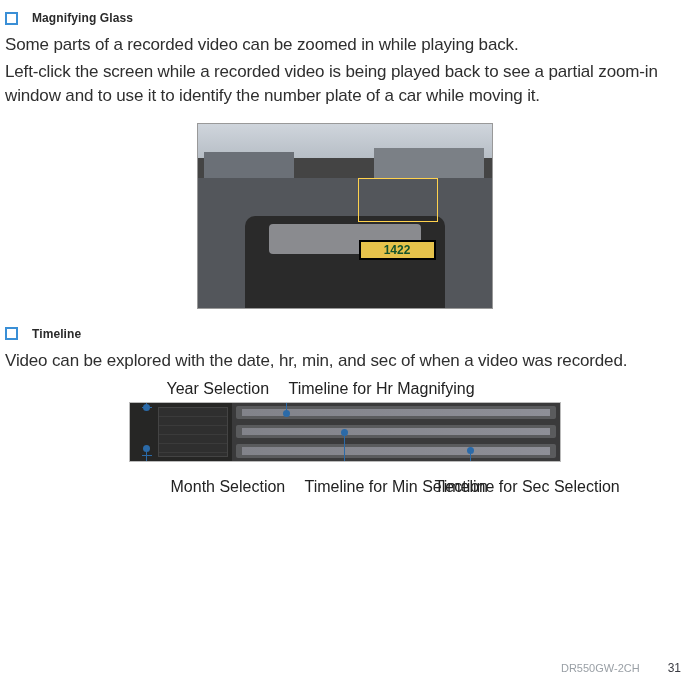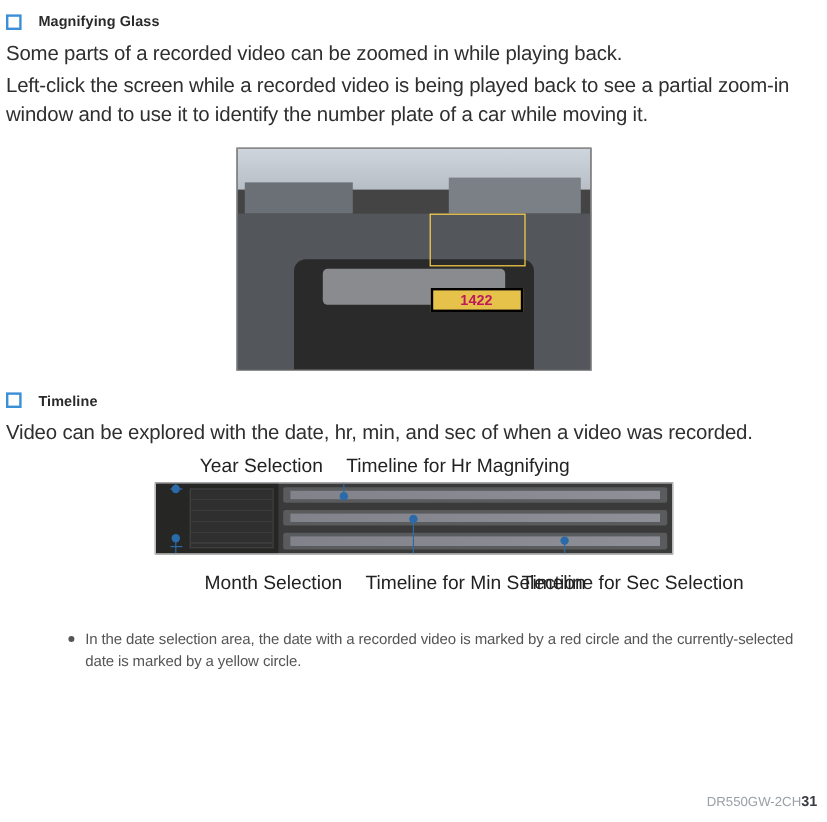--- a/index.html
+++ b/index.html
@@ -62,21 +62,21 @@
     .vs-road { position:absolute; top:54px; left:0; right:0; bottom:0; background:#53565b; }
     .vs-car { position:absolute; bottom:0; left:50%; transform:translateX(-50%); width:200px; height:92px; background:#2a2a2a; border-radius:10px 10px 0 0; }
     .vs-car-window { position:absolute; top:8px; left:24px; right:24px; height:30px; background:#8a8b8f; border-radius:4px; }
     .vs-zoom-box {
       position:absolute; top:54px; right:54px; width:80px; height:44px;
       border:1px solid #ffd24d; background: transparent;
     }
     .vs-plate {
       position:absolute; bottom:48px; right:56px; width:77px; height:20px;
       background:#e6c24b; border:2px solid #000; font-size:12px; font-weight:700;
-      color:#be185d; display:flex; align-items:center; justify-content:center;
+      color:#14532d; display:flex; align-items:center; justify-content:center;
       font-family: Arial, sans-serif;
     }
     
     .timeline-wrap {
       margin-top: 6px;
       display: flex;
       flex-direction: column;
       align-items: center;
     }
     .timeline-labels-top {
@@ -202,23 +202,23 @@
       content:""; position:absolute; left:0; top:6px;
       width:5px; height:5px; background:#555; border-radius:50%;
     }
 
     .footer {
       position: absolute;
       bottom: 10px;
       right: 8px;
       font-size: 11px;
       color:#9aa0a6;
-      display:flex; align-items:baseline; 
-    }
-    .footer .page { font-weight:700; color:#3a3b42; font-size:12px; }
+      display:flex; align-items:baseline; gap:12px;
+    }
+    .footer .page { font-weight:400; color:#3a3b42; font-size:12px;margin-left:16px; }
   </style>
 </head>
 <body>
 
 <div class="section-header">
   <span class="square-bullet"></span>
   <span class="section-title">Magnifying Glass</span>
 </div>
 <div class="body-text">
   <p>Some parts of a recorded video can be zoomed in while playing back.</p>
@@ -282,21 +282,18 @@
   </div>
 
   <div class="timeline-labels-bot">
     <span style="left:42px; top:8px">Month Selection</span>
     <span style="left:176px; top:8px; width:110px">Timeline for Min Selection</span>
     <span style="left:306px; top:8px; width:110px">Timeline for Sec Selection</span>
   </div>
 </div>
 
 <div class="note-wrap">
-  <ul class="note-list">
-    <li>In the date selection area, the date with a recorded video is marked by a red circle and the currently-selected date is marked by a yellow circle.</li>
-  </ul>
 </div>
 
 <div class="footer">
   <span>DR550GW-2CH</span>
   <span class="page">31</span>
 </div>
 
 </body></html>

